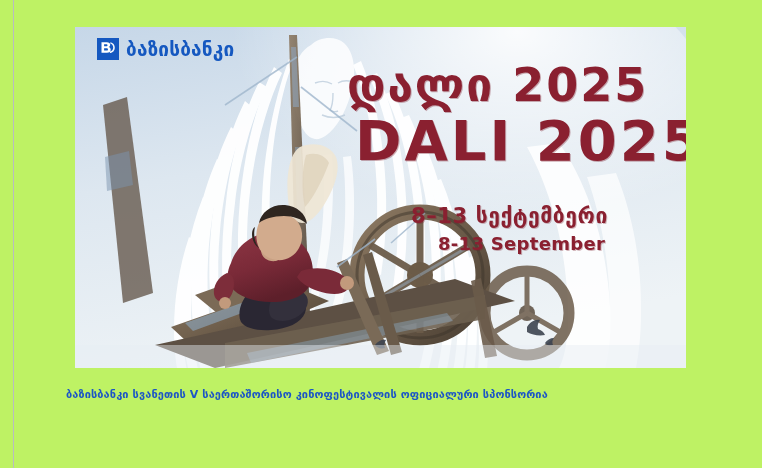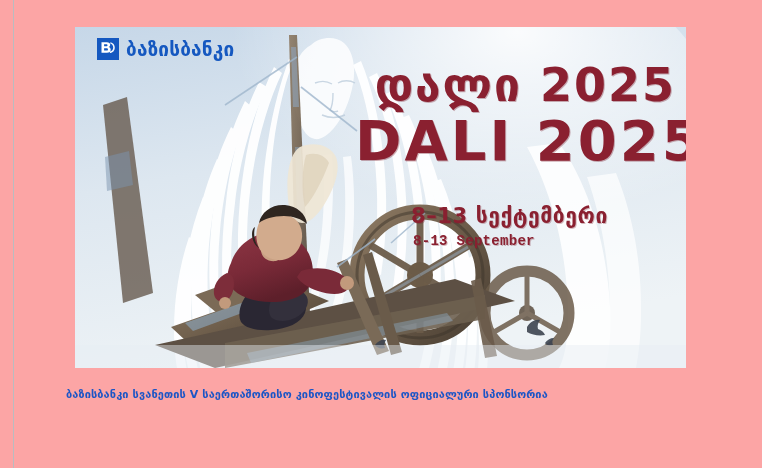--- a/index.html
+++ b/index.html
@@ -9,21 +9,21 @@
     height: 468px;
     background: #ffffff;
     font-family: "DejaVu Sans", "Liberation Sans", sans-serif;
     overflow: hidden;
   }
 
   #page {
     position: relative;
     width: 762px;
     height: 468px;
-    background: #fca5a5;
+    background: #bef264;
   }
 
   
   .left-rule {
     position: absolute;
     left: 13px;
     top: 0;
     width: 1px;
     height: 468px;
     background: #b9bcc0;
@@ -84,21 +84,21 @@
     letter-spacing: .2px;
     line-height: 1;
     white-space: nowrap;
   }
 
   .title-block {
     position: absolute;
     left: 272px;
     top: 36px;
     z-index: 6;
-    text-align: center;
+    text-align: left;
   }
   .title-ka, .title-en {
     font-family: "DejaVu Sans", sans-serif;
     font-weight: bold;
     color: #8a2030;
     line-height: .98;
     white-space: nowrap;
     text-shadow: 1px 1px 0 rgba(120,26,40,.35);
   }
   .title-ka { font-size: 46px; letter-spacing: 2px; }
@@ -112,21 +112,21 @@
   }
   .date-ka, .date-en {
     font-family: "DejaVu Sans", sans-serif;
     font-weight: bold;
     color: #8a2030;
     white-space: nowrap;
     line-height: 1.06;
     text-shadow: 1px 1px 0 rgba(120,26,40,.3);
   }
   .date-ka { font-size: 21px; letter-spacing: .6px; }
-  .date-en { font-size: 14px; letter-spacing: .3px; margin-top: 7px; margin-left: 2px; font-family: Liberation Mono, monospace; }
+  .date-en { font-size: 18px; letter-spacing: .3px; margin-top: 7px; margin-left: 27px; }
 
   
   .sponsor-caption {
     position: absolute;
     left: 66px;
     top: 388px;
     width: 650px;
     font-family: "DejaVu Sans", sans-serif;
     font-size: 11px;
     font-weight: bold;

